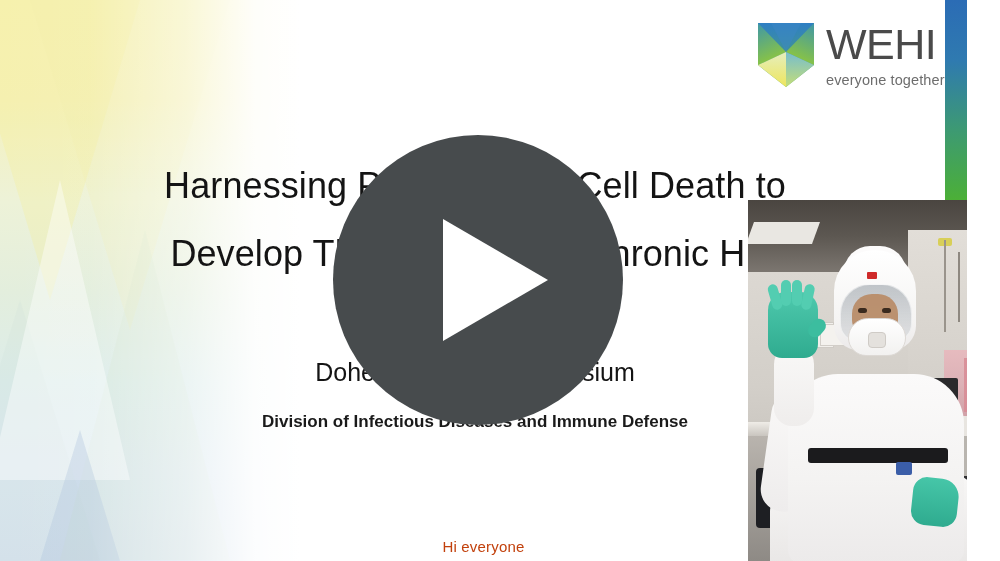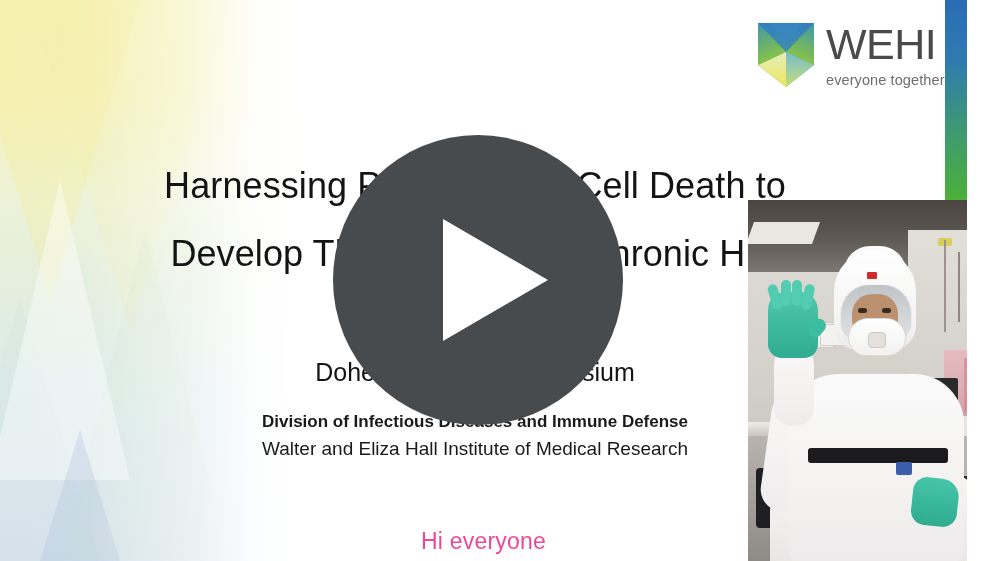--- a/index.html
+++ b/index.html
@@ -416,22 +416,22 @@
     margin-left: 34px;
   }
 
   
   .caption {
     position: absolute;
     left: 0;
     right: 0;
     bottom: 6px;
     text-align: center;
-    font-size: 23px;
-    color: #ec4899;
+    font-size: 15px;
+    color: #c2410c;
     letter-spacing: .2px;
   }
 </style>
 </head>
 <body>
 
 <div id="player">
 
   <div class="slide">
 
@@ -486,21 +486,20 @@
     </div>
 
     <div class="slide-title">
       <span class="l1">Harnessing Programmed Cell Death to</span>
       <span class="l2">Develop Therapeutics for Chronic HIV</span>
     </div>
 
     <div class="slide-presenter">Michelle Wong</div>
     <div class="slide-presenter-sub">Doherty Institute Symposium</div>
     <div class="slide-div">Division of Infectious Diseases and Immune Defense</div>
-    <div class="slide-inst">Walter and Eliza Hall Institute of Medical Research</div>
 
   </div>
 
   <div class="webcam">
     <div class="wc-ceiling"></div>
     <div class="wc-lightpanel"></div>
     <div class="wc-wall"></div>
     <div class="wc-wall-right"></div>
     <div class="wc-hook"></div>
     <div class="wc-cord"></div>

